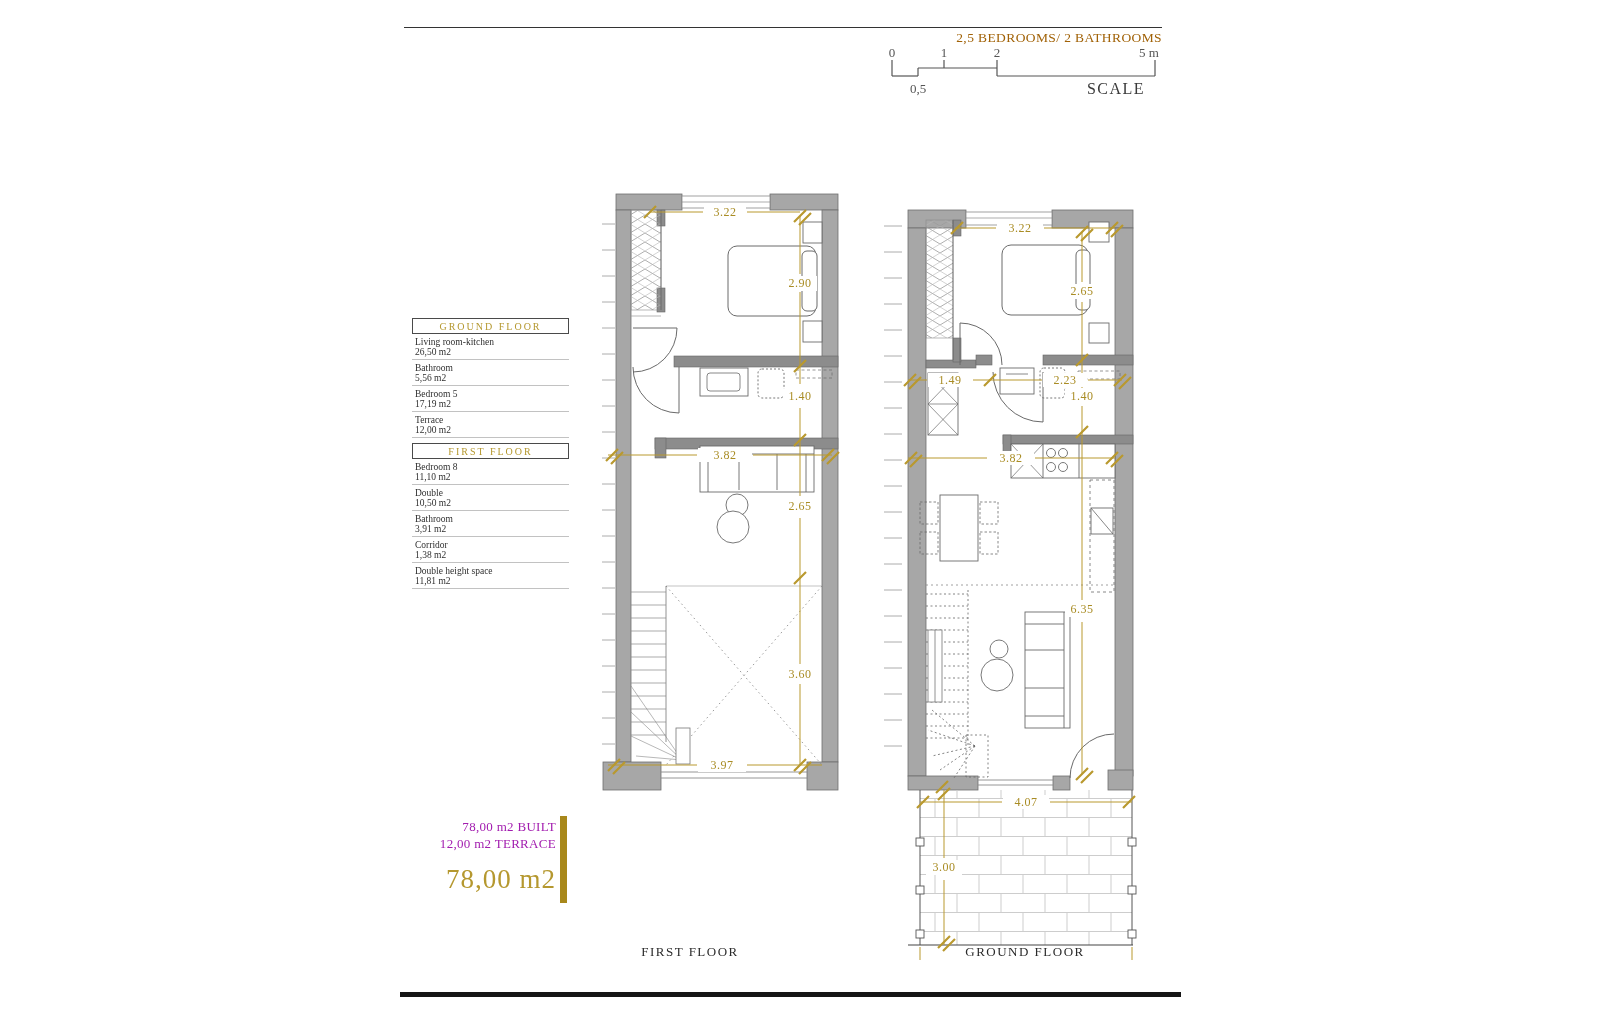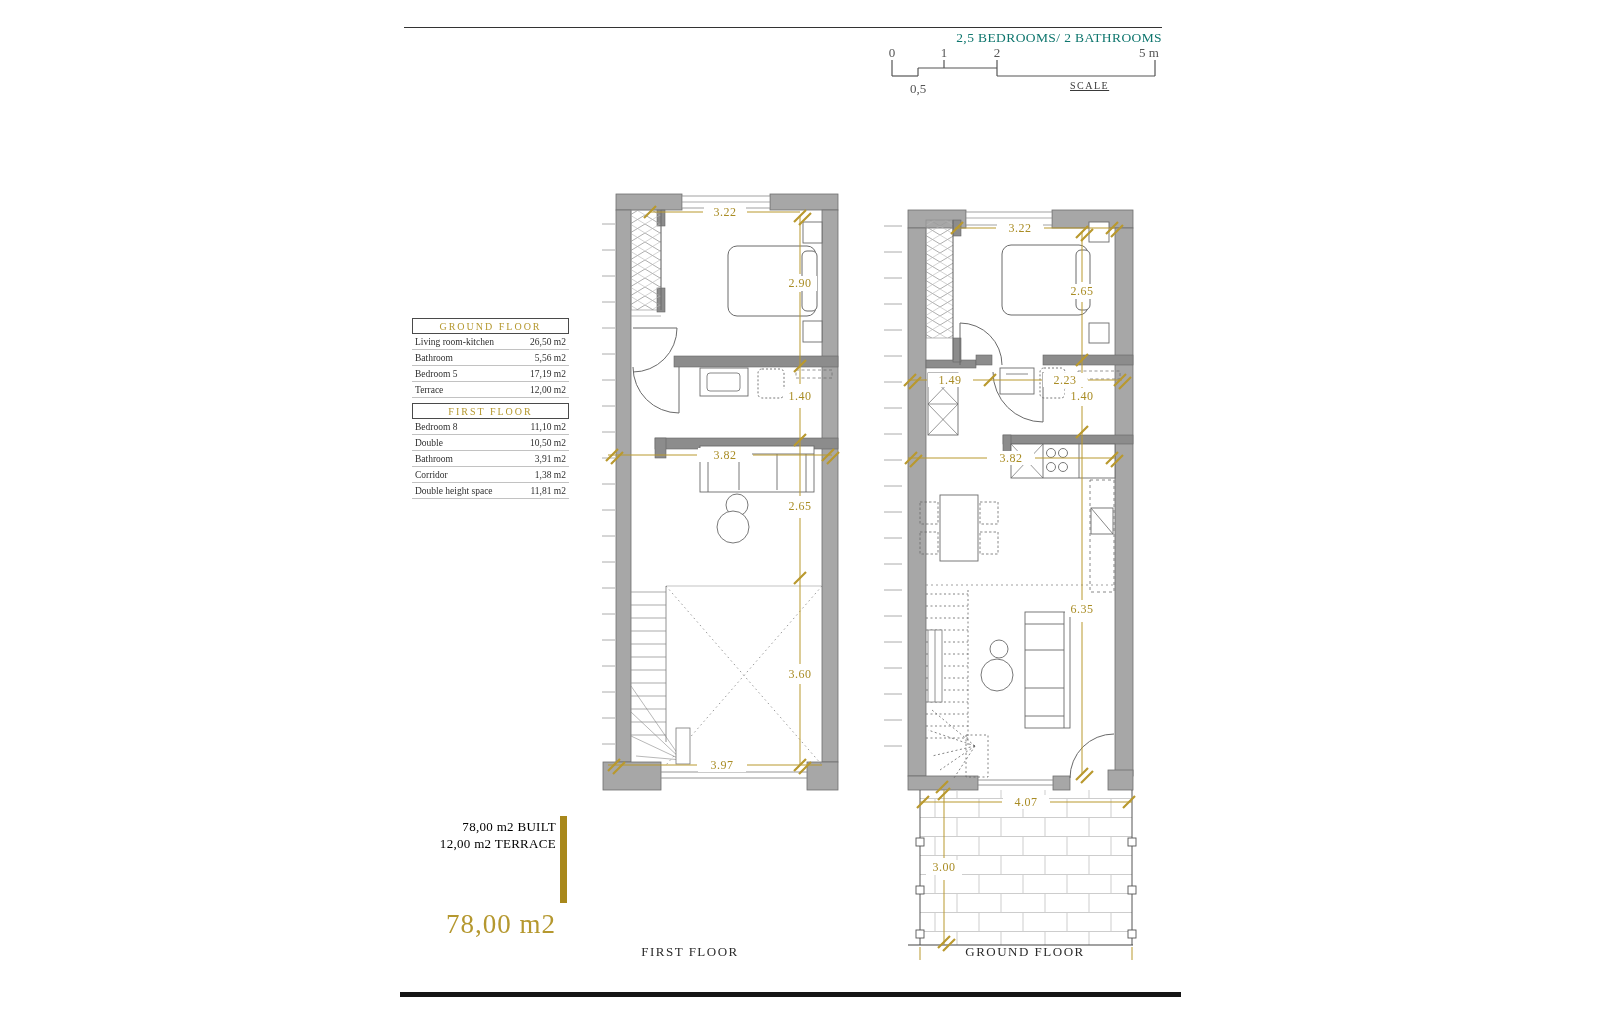--- a/index.html
+++ b/index.html
@@ -2,37 +2,37 @@
 <html><head>
 <meta charset="utf-8">
 <style>
   html,body{margin:0;padding:0;background:#fff;}
   #page{position:relative;width:1600px;height:1024px;background:#fff;overflow:hidden;
         font-family:"Liberation Serif","DejaVu Serif",serif;color:#2f2f2f;}
   .abs{position:absolute;}
   
   #top-rule{left:404px;top:27px;width:758px;border-top:1.5px solid #333;}
   #plan-title{left:700px;top:30px;width:462px;text-align:right;font-size:13.5px;
-              letter-spacing:.4px;color:#0f766e;}
+              letter-spacing:.4px;color:#a16207;}
   #scalebar{left:865px;top:46px;}
-  #scale-word{left:1070px;top:80px;width:92px;text-align:left;font-size:10px;
-              letter-spacing:1.5px;color:#3a3a3a;text-decoration:underline;}
+  #scale-word{left:1070px;top:80px;width:92px;text-align:center;font-size:16px;
+              letter-spacing:1.5px;color:#3a3a3a;}
   
   #legend{left:412px;top:318px;width:157px;}
   .lg-head{border:1px solid #4a4a4a;text-align:center;font-size:10px;letter-spacing:2px;
            color:#b5982f;padding:2px 0 1px;background:#fff;}
   .lg-head.second{margin-top:5px;}
   .lg-row{display:flex;justify-content:space-between;align-items:baseline;
-          border-bottom:1px solid #c2c2c2;padding:3px 3px 2px;font-size:9.5px;color:#2f2f2f;}
+          border-bottom:1px solid #c2c2c2;padding:3px 3px 2px;font-size:9.5px;color:#2f2f2f;flex-direction:column;}
   
   #sum-lines{left:330px;top:818px;width:226px;text-align:right;font-size:13px;
-             line-height:17px;color:#000000;letter-spacing:.3px;}
+             line-height:17px;color:#a21caf;letter-spacing:.3px;}
   #gold-bar{left:560px;top:816px;width:7px;height:87px;background:#a8881b;}
   #sum-total{left:330px;top:864px;width:226px;text-align:right;font-size:27px;
-             letter-spacing:1px;color:#b5982f;margin-top:45px;}
+             letter-spacing:1px;color:#b5982f;}
   
   .caption{font-size:13px;letter-spacing:1.5px;color:#2b2b2b;text-align:center;}
   #caption-first{left:580px;top:944px;width:220px;}
   #caption-ground{left:905px;top:944px;width:240px;}
   #bottom-bar{left:400px;top:992px;width:781px;height:5px;background:#151515;}
   
   svg text{font-family:"Liberation Serif","DejaVu Serif",serif;}
   .dimtxt{fill:#a98c24;font-size:12px;letter-spacing:.5px;text-anchor:middle;}
   .sctxt{fill:#555;font-size:13px;text-anchor:middle;}
 </style>

